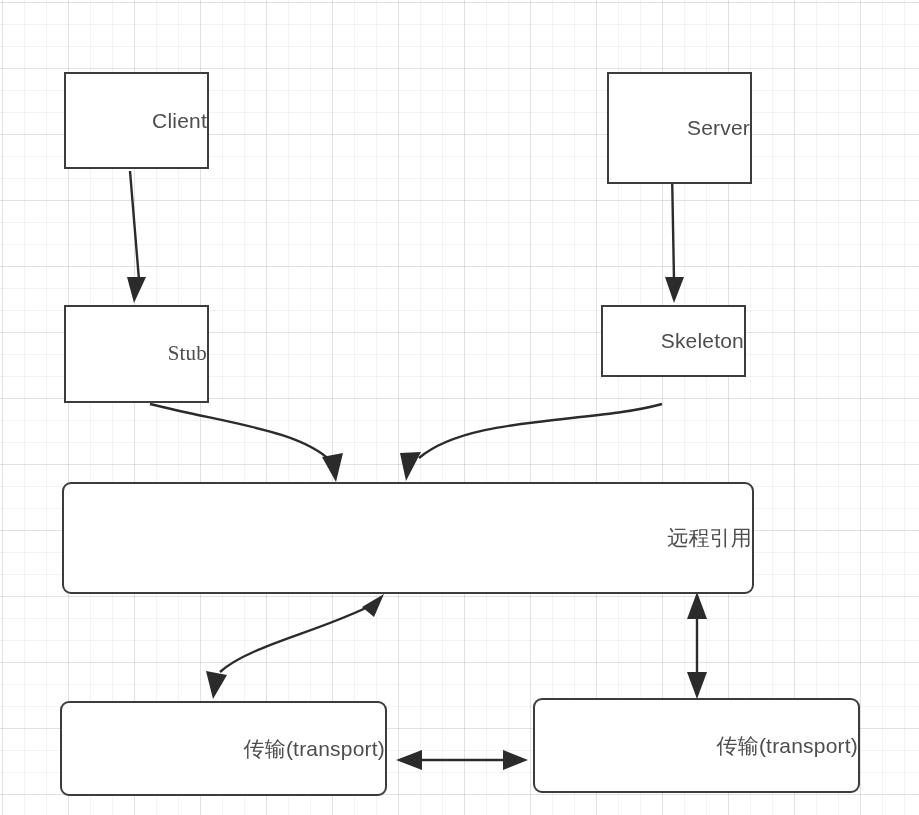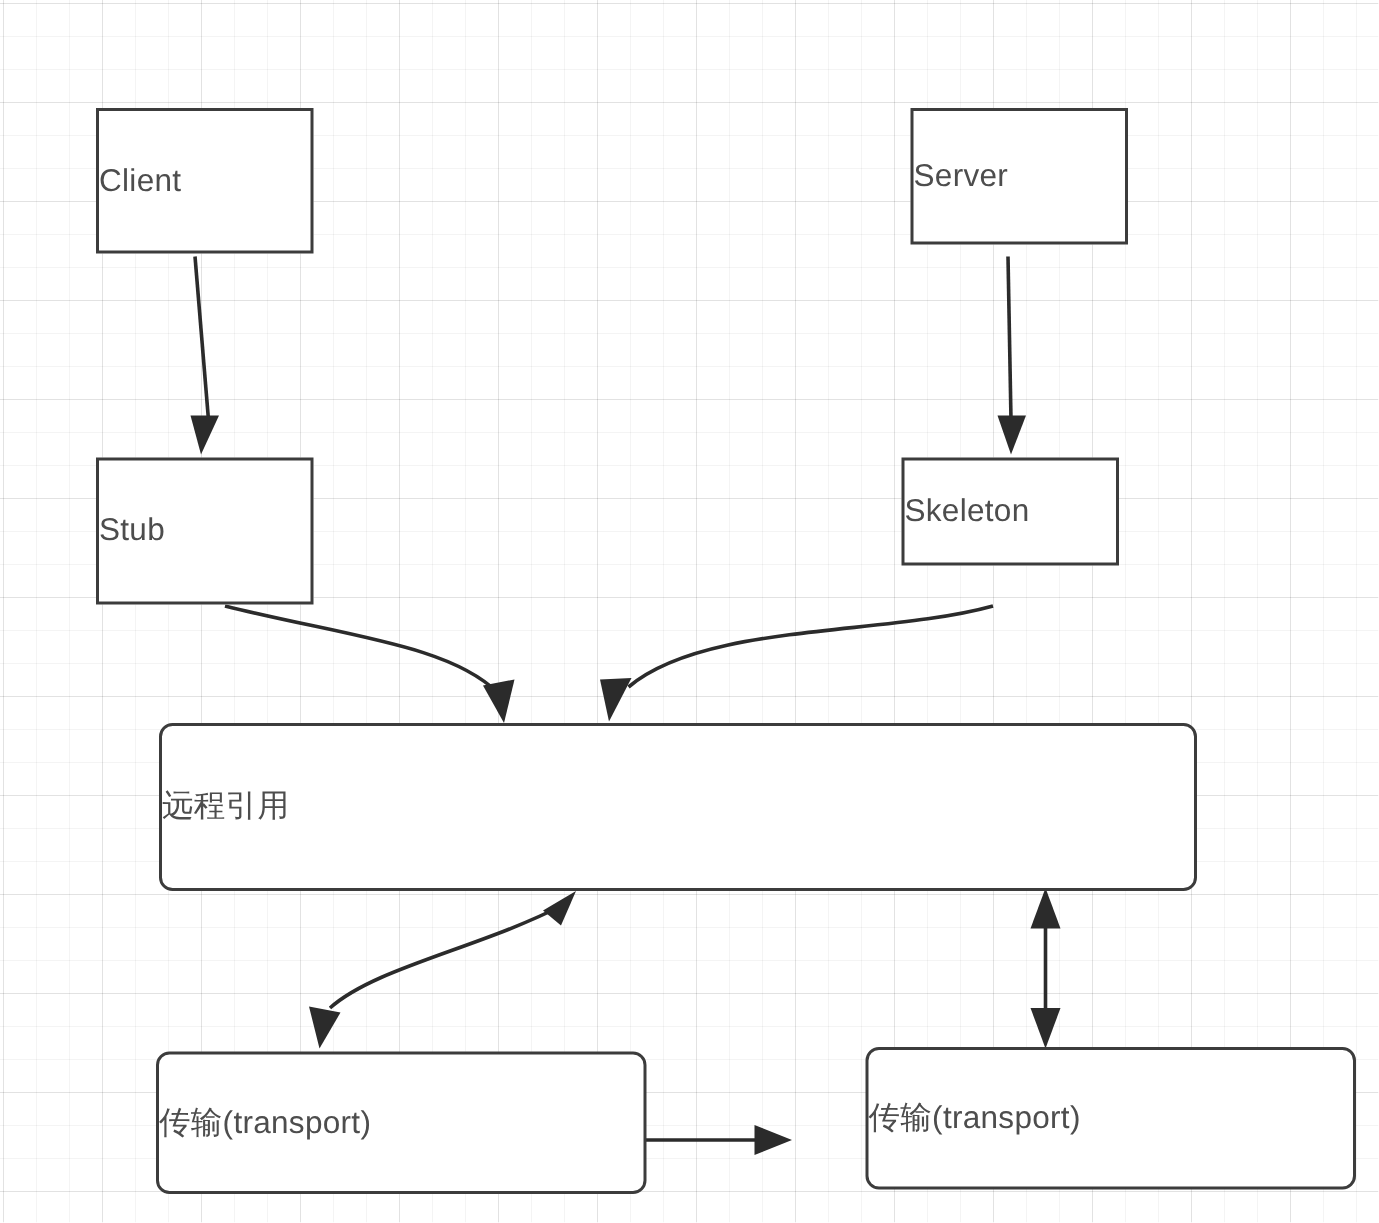--- a/index.html
+++ b/index.html
@@ -22,28 +22,28 @@
     background-position: 2px 2px, 2px 2px, 2px 2px, 2px 2px;
     font-family: "Liberation Sans", "DejaVu Sans", sans-serif;
   }
   .node {
     position: absolute;
     box-sizing: border-box;
     background: #ffffff;
     border: 2px solid #3c3c3c;
     display: flex;
     align-items: center;
-    justify-content: flex-start;
+    justify-content: flex-end;
     color: #4d4d4d;
     font-size: 21px;
     line-height: 1.2;
     letter-spacing: 0.2px;
     white-space: nowrap;
   }
-  .node.rounded { border-radius: 9px; margin-left: 44px; }
+  .node.rounded { border-radius: 9px; }
   .node-label { pointer-events: none; }
   #edges {
     position: absolute;
     left: 0;
     top: 0;
     width: 919px;
     height: 815px;
     overflow: visible;
   }
   .edge-path {
@@ -96,25 +96,25 @@
       <path class="edge-path" d="M 415 760 L 510 760"></path>
       <polygon class="arrow-head" points="396,760 422,750, 422,770"></polygon>
       <polygon class="arrow-head" points="528,760 503,750, 503,770"></polygon>
     </g>
   </svg>
 
   <div class="node" style="left:64px; top:72px; width:145px; height:97px;">
     <span class="node-label">Client</span>
   </div>
 
-  <div class="node" style="left:607px; top:72px; width:145px; height:91px;">
+  <div class="node" style="left:607px; top:72px; width:145px; height:112px;">
     <span class="node-label">Server</span>
   </div>
 
-  <div class="node" style="left:64px; top:305px; width:145px; height:98px;">
+  <div class="node" style="left:64px; top:305px; width:145px; height:98px;font-family:Liberation Serif, serif;">
     <span class="node-label">Stub</span>
   </div>
 
   <div class="node" style="left:601px; top:305px; width:145px; height:72px;">
     <span class="node-label">Skeleton</span>
   </div>
 
   <div class="node rounded" style="left:62px; top:482px; width:692px; height:112px;">
     <span class="node-label">远程引用</span>
   </div>

